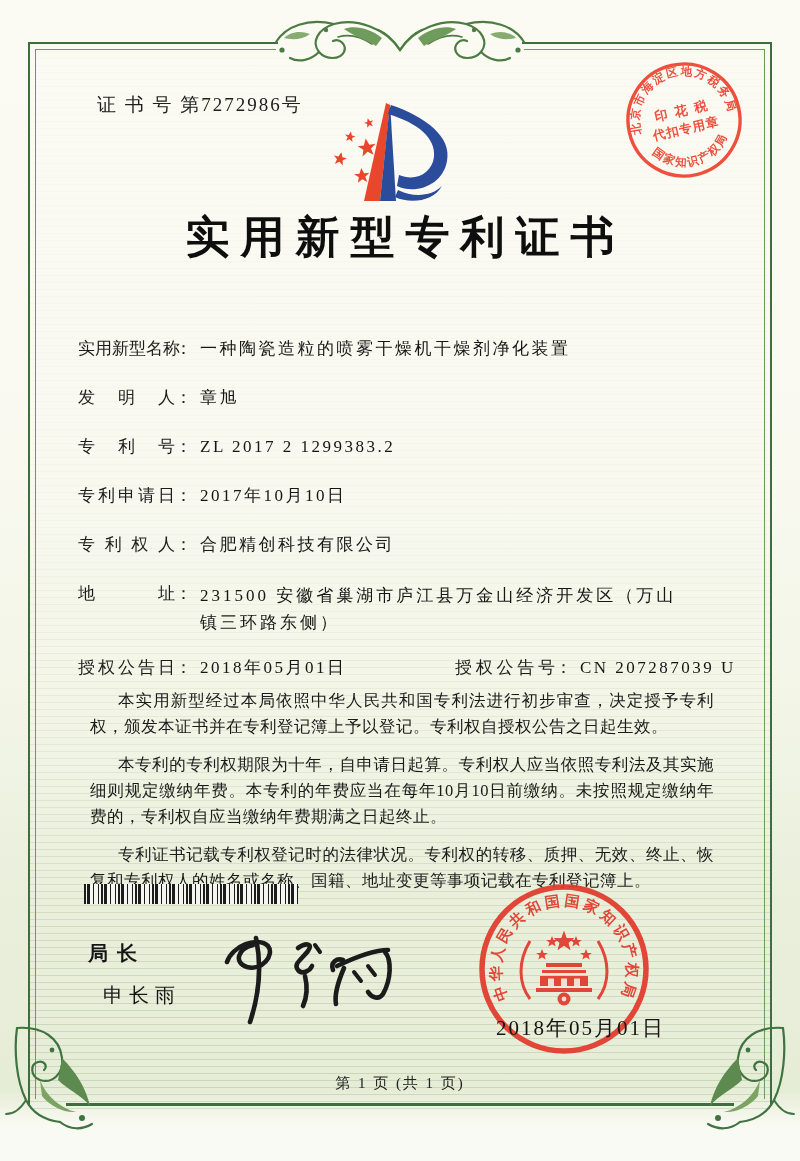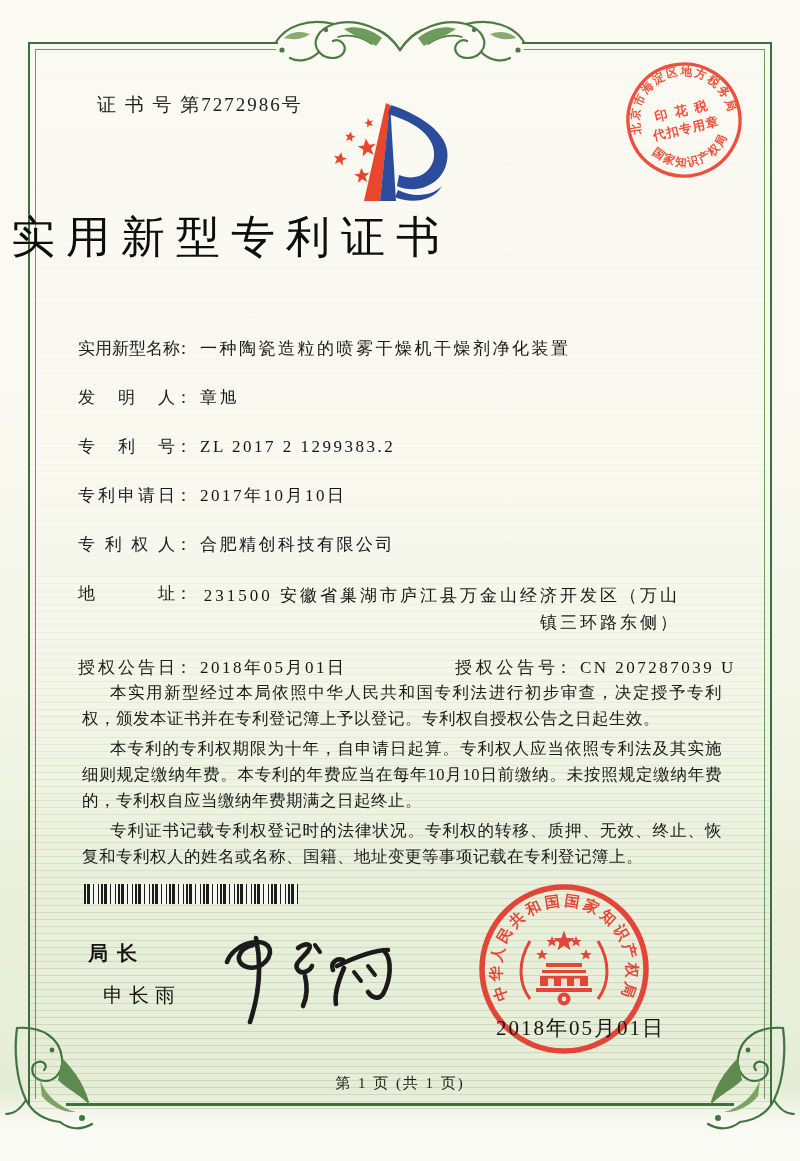--- a/index.html
+++ b/index.html
@@ -10,31 +10,31 @@
   }
   .bg-waves{
     position:absolute;left:30px;top:44px;right:30px;bottom:52px;pointer-events:none;
     background:repeating-linear-gradient(0deg,rgba(128,158,102,0.28) 0 1px,rgba(255,255,255,0) 1px 7px);
     -webkit-mask-image:linear-gradient(180deg,rgba(0,0,0,.10) 0%,rgba(0,0,0,.14) 45%,rgba(0,0,0,.55) 72%,rgba(0,0,0,.9) 88%,rgba(0,0,0,.95) 100%);
     mask-image:linear-gradient(180deg,rgba(0,0,0,.10) 0%,rgba(0,0,0,.14) 45%,rgba(0,0,0,.55) 72%,rgba(0,0,0,.9) 88%,rgba(0,0,0,.95) 100%);
   }
   .bline{position:absolute;background:#3e6d3e;}
   .bline.thin{background:#6f985f;}
   .cert-no{position:absolute;left:97px;top:92px;font-size:19px;letter-spacing:2px;color:#1d1d1d;}
-  .title{position:absolute;left:0;right:0;top:208px;text-align:left;font-size:44px;font-weight:normal;letter-spacing:11px;padding-left:11px;color:#0e0e0e;}
+  .title{position:absolute;left:0;right:0;top:208px;text-align:center;font-size:44px;font-weight:bold;letter-spacing:11px;padding-left:11px;color:#0e0e0e;}
   .fields{position:absolute;left:78px;top:337px;width:652px;font-size:17px;}
   .row{position:relative;line-height:23px;margin-bottom:26px;white-space:nowrap;}
   .row.addr{margin-bottom:20px;white-space:normal;}
   .lbl{display:inline-block;width:97px;text-align:justify;text-align-last:justify;vertical-align:top;color:#1c1c1c;}
   .colon{display:inline-block;margin-right:8px;vertical-align:top;}
-  .val{display:inline-block;letter-spacing:2.5px;vertical-align:top;color:#161616;text-align:right;}
+  .val{display:inline-block;letter-spacing:2.5px;vertical-align:top;color:#161616;}
   .val.wrap{max-width:480px;white-space:normal;letter-spacing:3px;line-height:27px;}
   .grant-right{position:absolute;left:377px;top:0;white-space:nowrap;}
   .paras{position:absolute;left:78px;top:676px;width:648px;font-size:16.5px;line-height:26px;text-align:justify;letter-spacing:0.5px;color:#1a1a1a;}
-  .paras p{margin:4px;text-indent:1.7em;}
+  .paras p{margin:12px;text-indent:1.7em;}
   .barcode{position:absolute;left:84px;top:884px;width:214px;height:20px;
     background:repeating-linear-gradient(90deg,#1c1c1c 0 2px,#f6f6f0 2px 3px,#1c1c1c 3px 6px,#f6f6f0 6px 9px,#1c1c1c 9px 10px,#f6f6f0 10px 14px,#1c1c1c 14px 15px,#f6f6f0 15px 17px);}
   .director-title{position:absolute;left:88px;top:940px;font-size:20px;letter-spacing:9px;color:#151515;font-weight:bold;}
   .director-name{position:absolute;left:88px;top:982px;font-size:20px;letter-spacing:6px;color:#151515;margin-left:15px;}
   .seal-date{position:absolute;left:496px;top:1014px;font-size:21px;letter-spacing:2px;color:#141414;}
   .footer{position:absolute;left:0;right:0;top:1074px;text-align:center;font-size:15px;letter-spacing:2px;color:#222;}
   svg{position:absolute;}
   .sig{left:202px;top:900px;}
   .logo{left:328px;top:97px;}
   .tax-seal{left:622px;top:58px;transform:rotate(-13deg);opacity:.95;}

